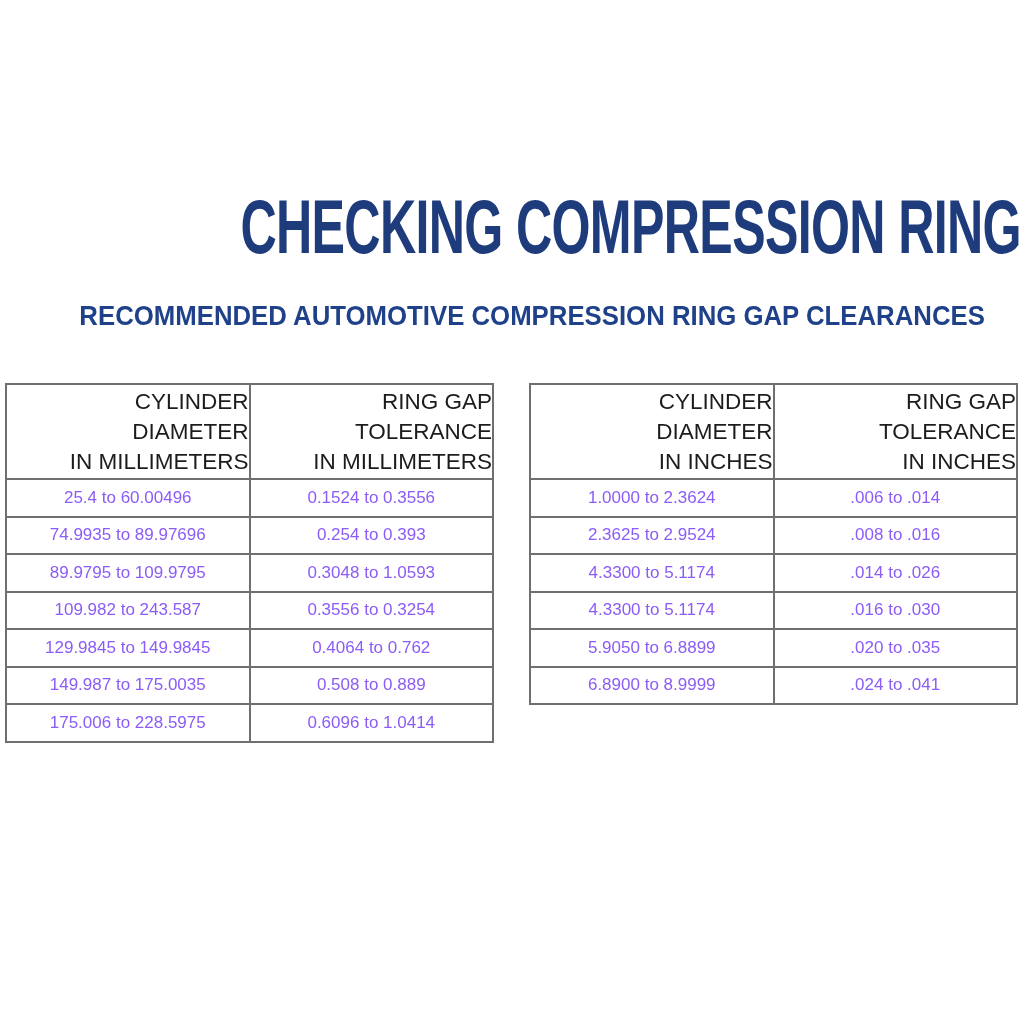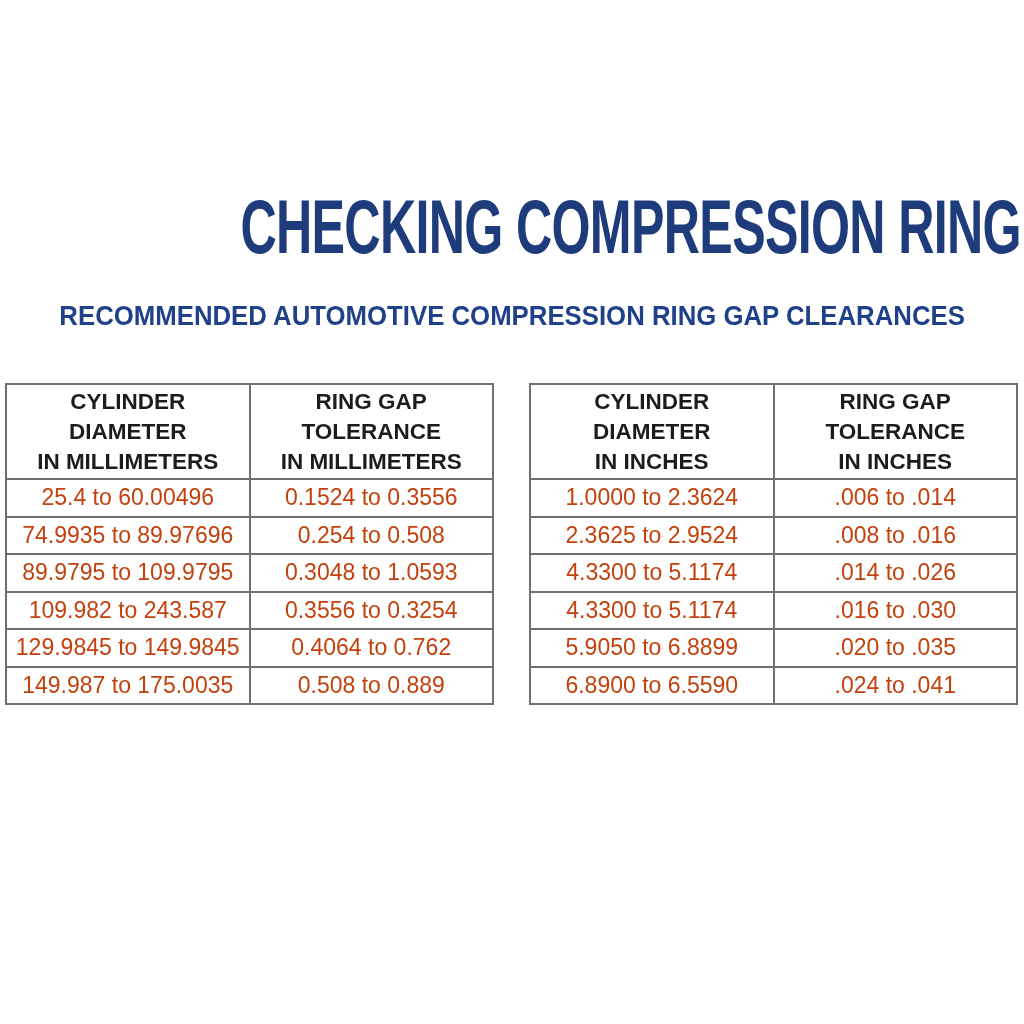--- a/index.html
+++ b/index.html
@@ -31,21 +31,21 @@
     color: #1e3c7c;
     letter-spacing: -1px;
     transform: scaleX(0.66);
     transform-origin: 50% 50%;
   }
   .subtitle {
     position: absolute;
     top: 300px;
     left: 0;
     width: 1024px;
-    text-align: center;
+    text-align: right;
     white-space: nowrap;
   }
   .subtitle-inner {
     display: inline-block;
     font-size: 28px;
     line-height: 32px;
     font-weight: bold;
     color: #1f418a;
     transform: scaleX(0.92);
     transform-origin: 50% 50%;
@@ -66,32 +66,33 @@
     background: #ffffff;
   }
   th, td {
     border: 2px solid #6e6f71;
     text-align: center;
     vertical-align: middle;
     padding: 0;
   }
   th {
     height: 93px;
-    font-weight: bold;
+    font-weight: normal;
     color: #1d1b1c;
+    text-align: right;
   }
   th .hline {
     font-size: 22.5px;
     line-height: 30px;
   }
   td {
     height: 35.5px;
-    font-size: 23px;
+    font-size: 17px;
     font-weight: normal;
-    color: #c2410c;
+    color: #8b5cf6;
   }
 </style>
 </head>
 <body>
 
 <div class="page">
 
   <div class="title">
     <span class="title-inner">CHECKING COMPRESSION RING GAPS</span>
   </div>
@@ -117,37 +118,41 @@
               </th>
             </tr>
           </thead>
           <tbody>
             <tr>
               <td>25.4 to 60.00496</td>
               <td>0.1524 to 0.3556</td>
             </tr>
             <tr>
               <td>74.9935 to 89.97696</td>
-              <td>0.254 to 0.508</td>
+              <td>0.254 to 0.393</td>
             </tr>
             <tr>
               <td>89.9795 to 109.9795</td>
               <td>0.3048 to 1.0593</td>
             </tr>
             <tr>
               <td>109.982 to 243.587</td>
               <td>0.3556 to 0.3254</td>
             </tr>
             <tr>
               <td>129.9845 to 149.9845</td>
               <td>0.4064 to 0.762</td>
             </tr>
             <tr>
               <td>149.987 to 175.0035</td>
               <td>0.508 to 0.889</td>
+            </tr>
+            <tr>
+              <td>175.006 to 228.5975</td>
+              <td>0.6096 to 1.0414</td>
             </tr>
           </tbody>
         </table>
       </div>
     <div class="table-slot">
         <table>
           <thead>
             <tr>
               <th>
                 <div class="hline">CYLINDER</div>
@@ -176,21 +181,21 @@
             </tr>
             <tr>
               <td>4.3300 to 5.1174</td>
               <td>.016 to .030</td>
             </tr>
             <tr>
               <td>5.9050 to 6.8899</td>
               <td>.020 to .035</td>
             </tr>
             <tr>
-              <td>6.8900 to 6.5590</td>
+              <td>6.8900 to 8.9999</td>
               <td>.024 to .041</td>
             </tr>
           </tbody>
         </table>
       </div>
   </div>
 
 </div>
 
 </body></html>

